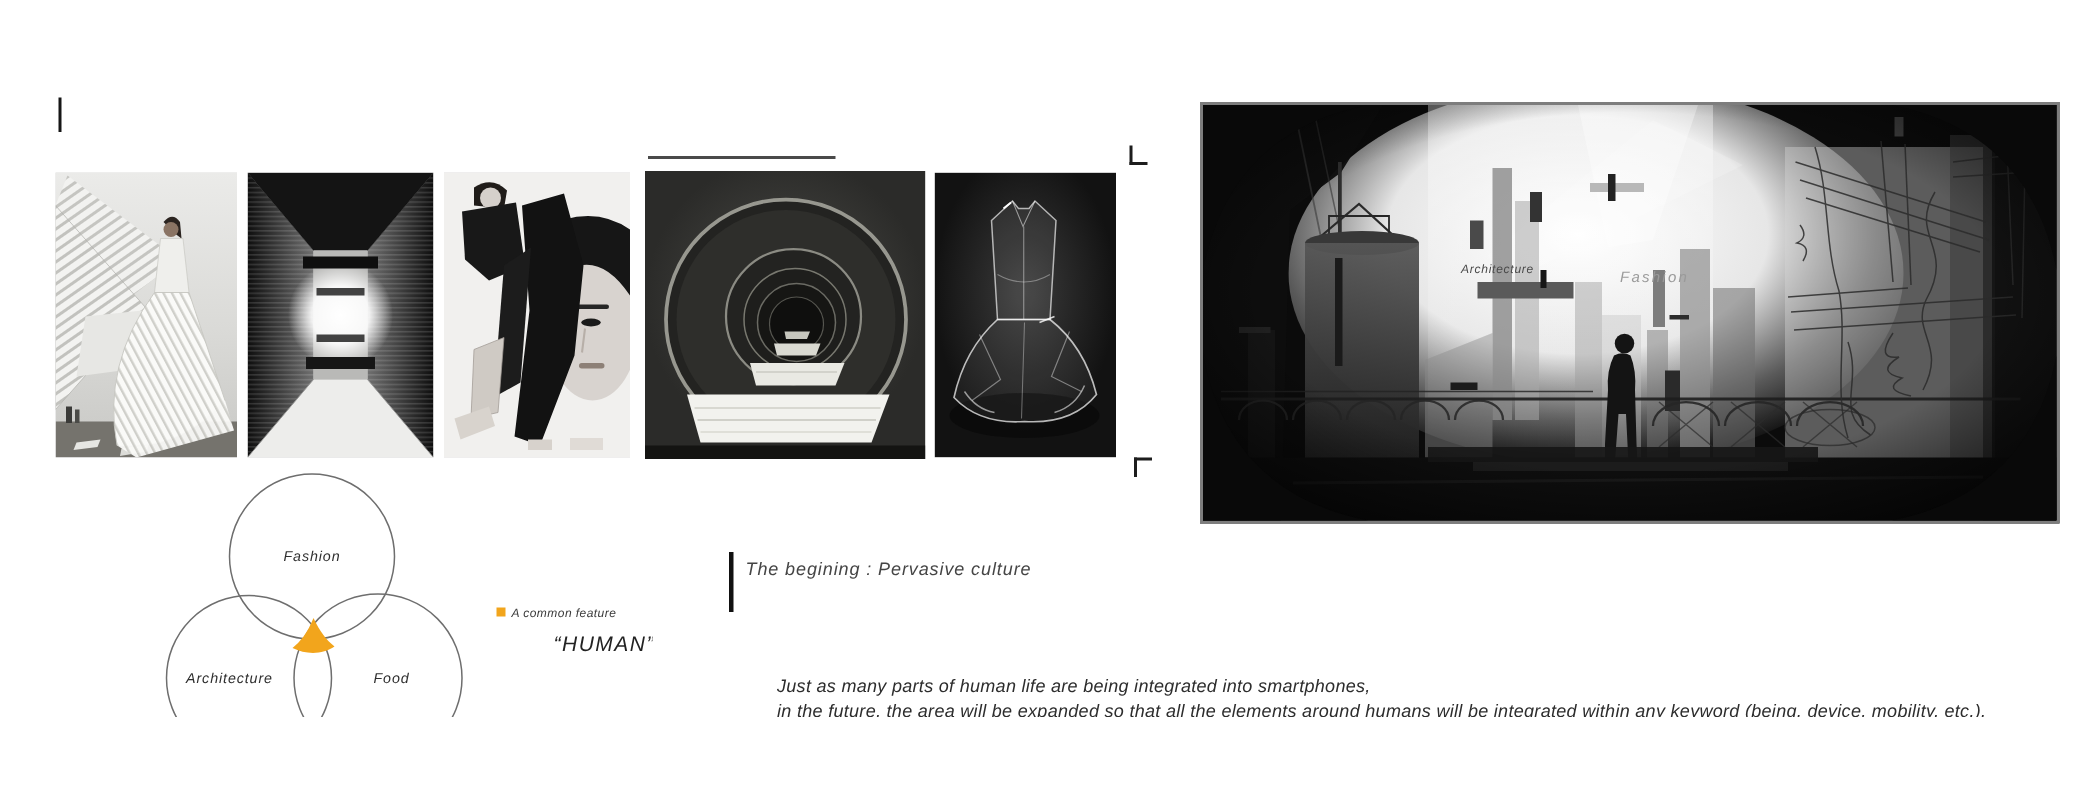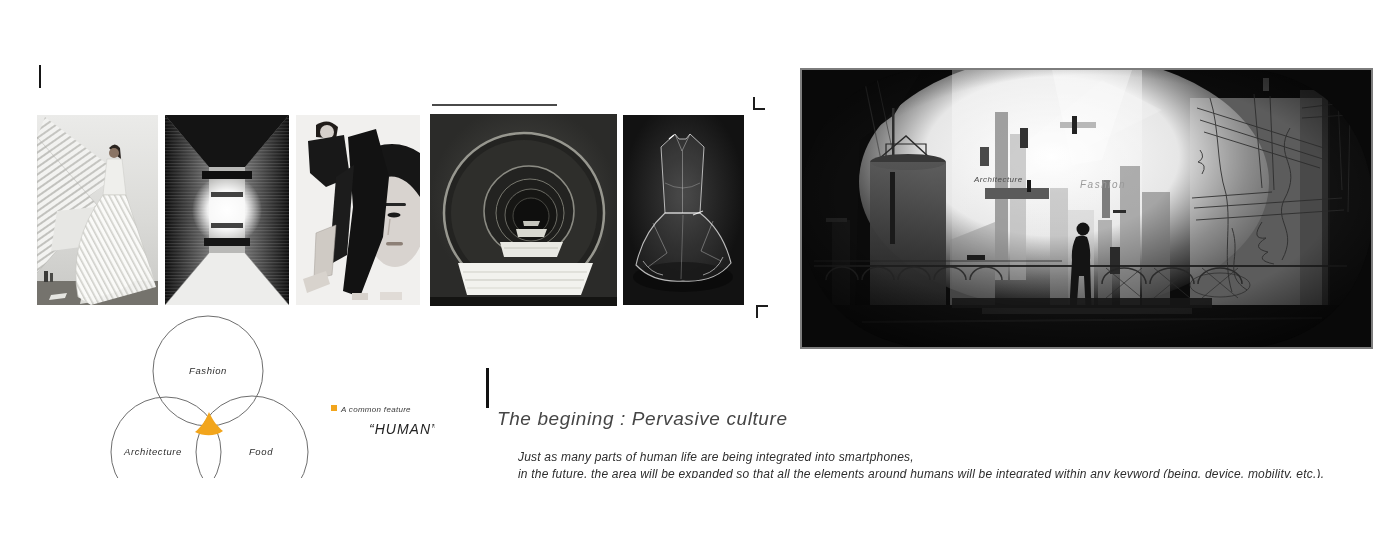--- a/index.html
+++ b/index.html
@@ -22,21 +22,21 @@
   .photo3{left:296px;width:124px;}
   .photo4{left:430px;top:114px;width:187px;height:192px;}
   .photo5{left:623px;width:121px;}
 
   
   .venn{left:95px;top:310px;width:340px;height:215px;}
   .venn text{font-family:"Liberation Sans",sans-serif;}
 
   
   .section-bar{left:486px;top:368px;width:3px;height:40px;background:#111111;}
-  .section-title{left:497px;top:408px;font-size:19px;letter-spacing:.6px;color:#454545;white-space:nowrap;}
+  .section-title{left:497px;top:372px;font-size:12px;letter-spacing:.6px;color:#454545;white-space:nowrap;}
   .body-copy{left:518px;top:421px;font-size:12px;line-height:17px;letter-spacing:.2px;color:#2d2d2d;margin-top:28px;}
   .body-copy .line{white-space:nowrap;}
   .para2{margin-top:10px;}
 
   
   .concept{left:800px;top:68px;width:573px;height:281px;background:#060606;
            border:2px solid #7d7d7d;box-sizing:border-box;}
   .concept svg{width:569px;height:277px;}
   .concept text{font-family:"Liberation Sans",sans-serif;}
 </style>

